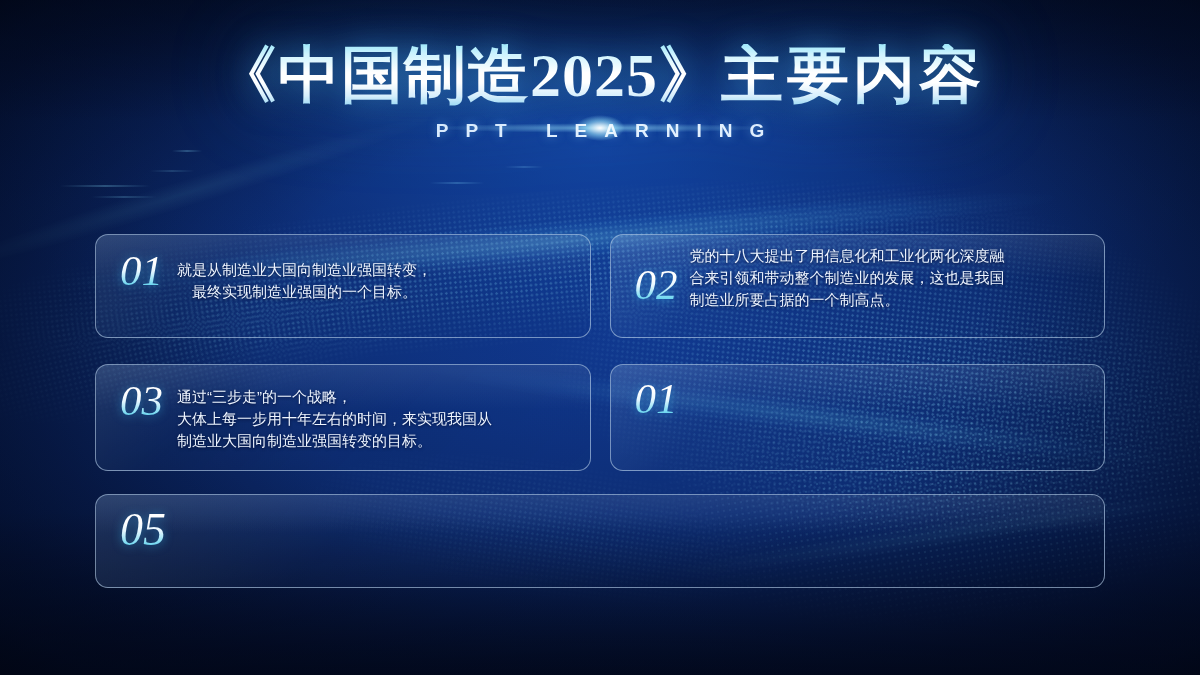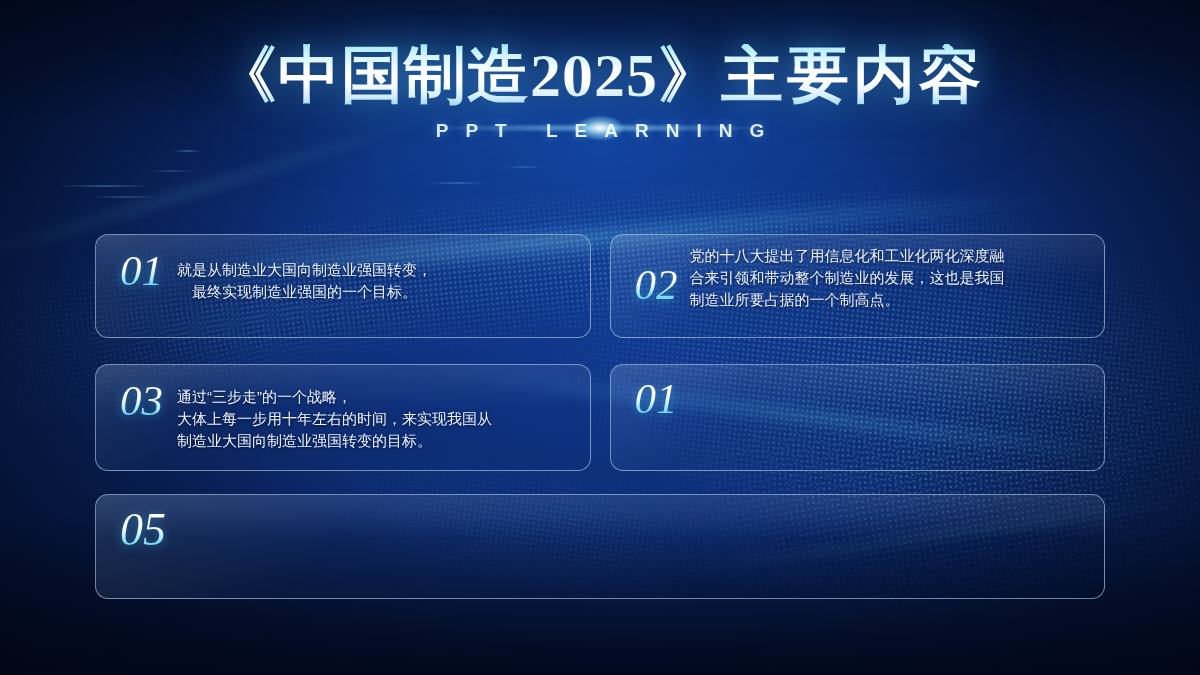--- a/index.html
+++ b/index.html
@@ -111,21 +111,21 @@
     color:#e9f4ff;
     text-shadow:0 0 10px rgba(120,200,255,.5);
     padding-left:17px;
   }
 
   
   #cards { position:absolute; left:95px; top:234px; width:1010px; }
   .row { display:flex; gap:19px; }
   .row.r-one { height:104px; }
   .row.r-two { height:107px; margin-top:26px; }
-  .row.r-three { height:105px; margin-top:23px;text-align:center; }
+  .row.r-three { height:94px; margin-top:23px;text-align:center; }
 
   .card {
     position:relative;
     border:1px solid rgba(183,206,232,0.62);
     border-radius:13px;
     background:
       linear-gradient(135deg, rgba(122,160,214,0.20) 0%, rgba(38,72,140,0.12) 26%, rgba(12,36,92,0.04) 60%, rgba(8,26,70,0.02) 100%);
     display:flex; align-items:flex-start;
     padding:10px 14px 10px 24px;
     overflow:hidden;

